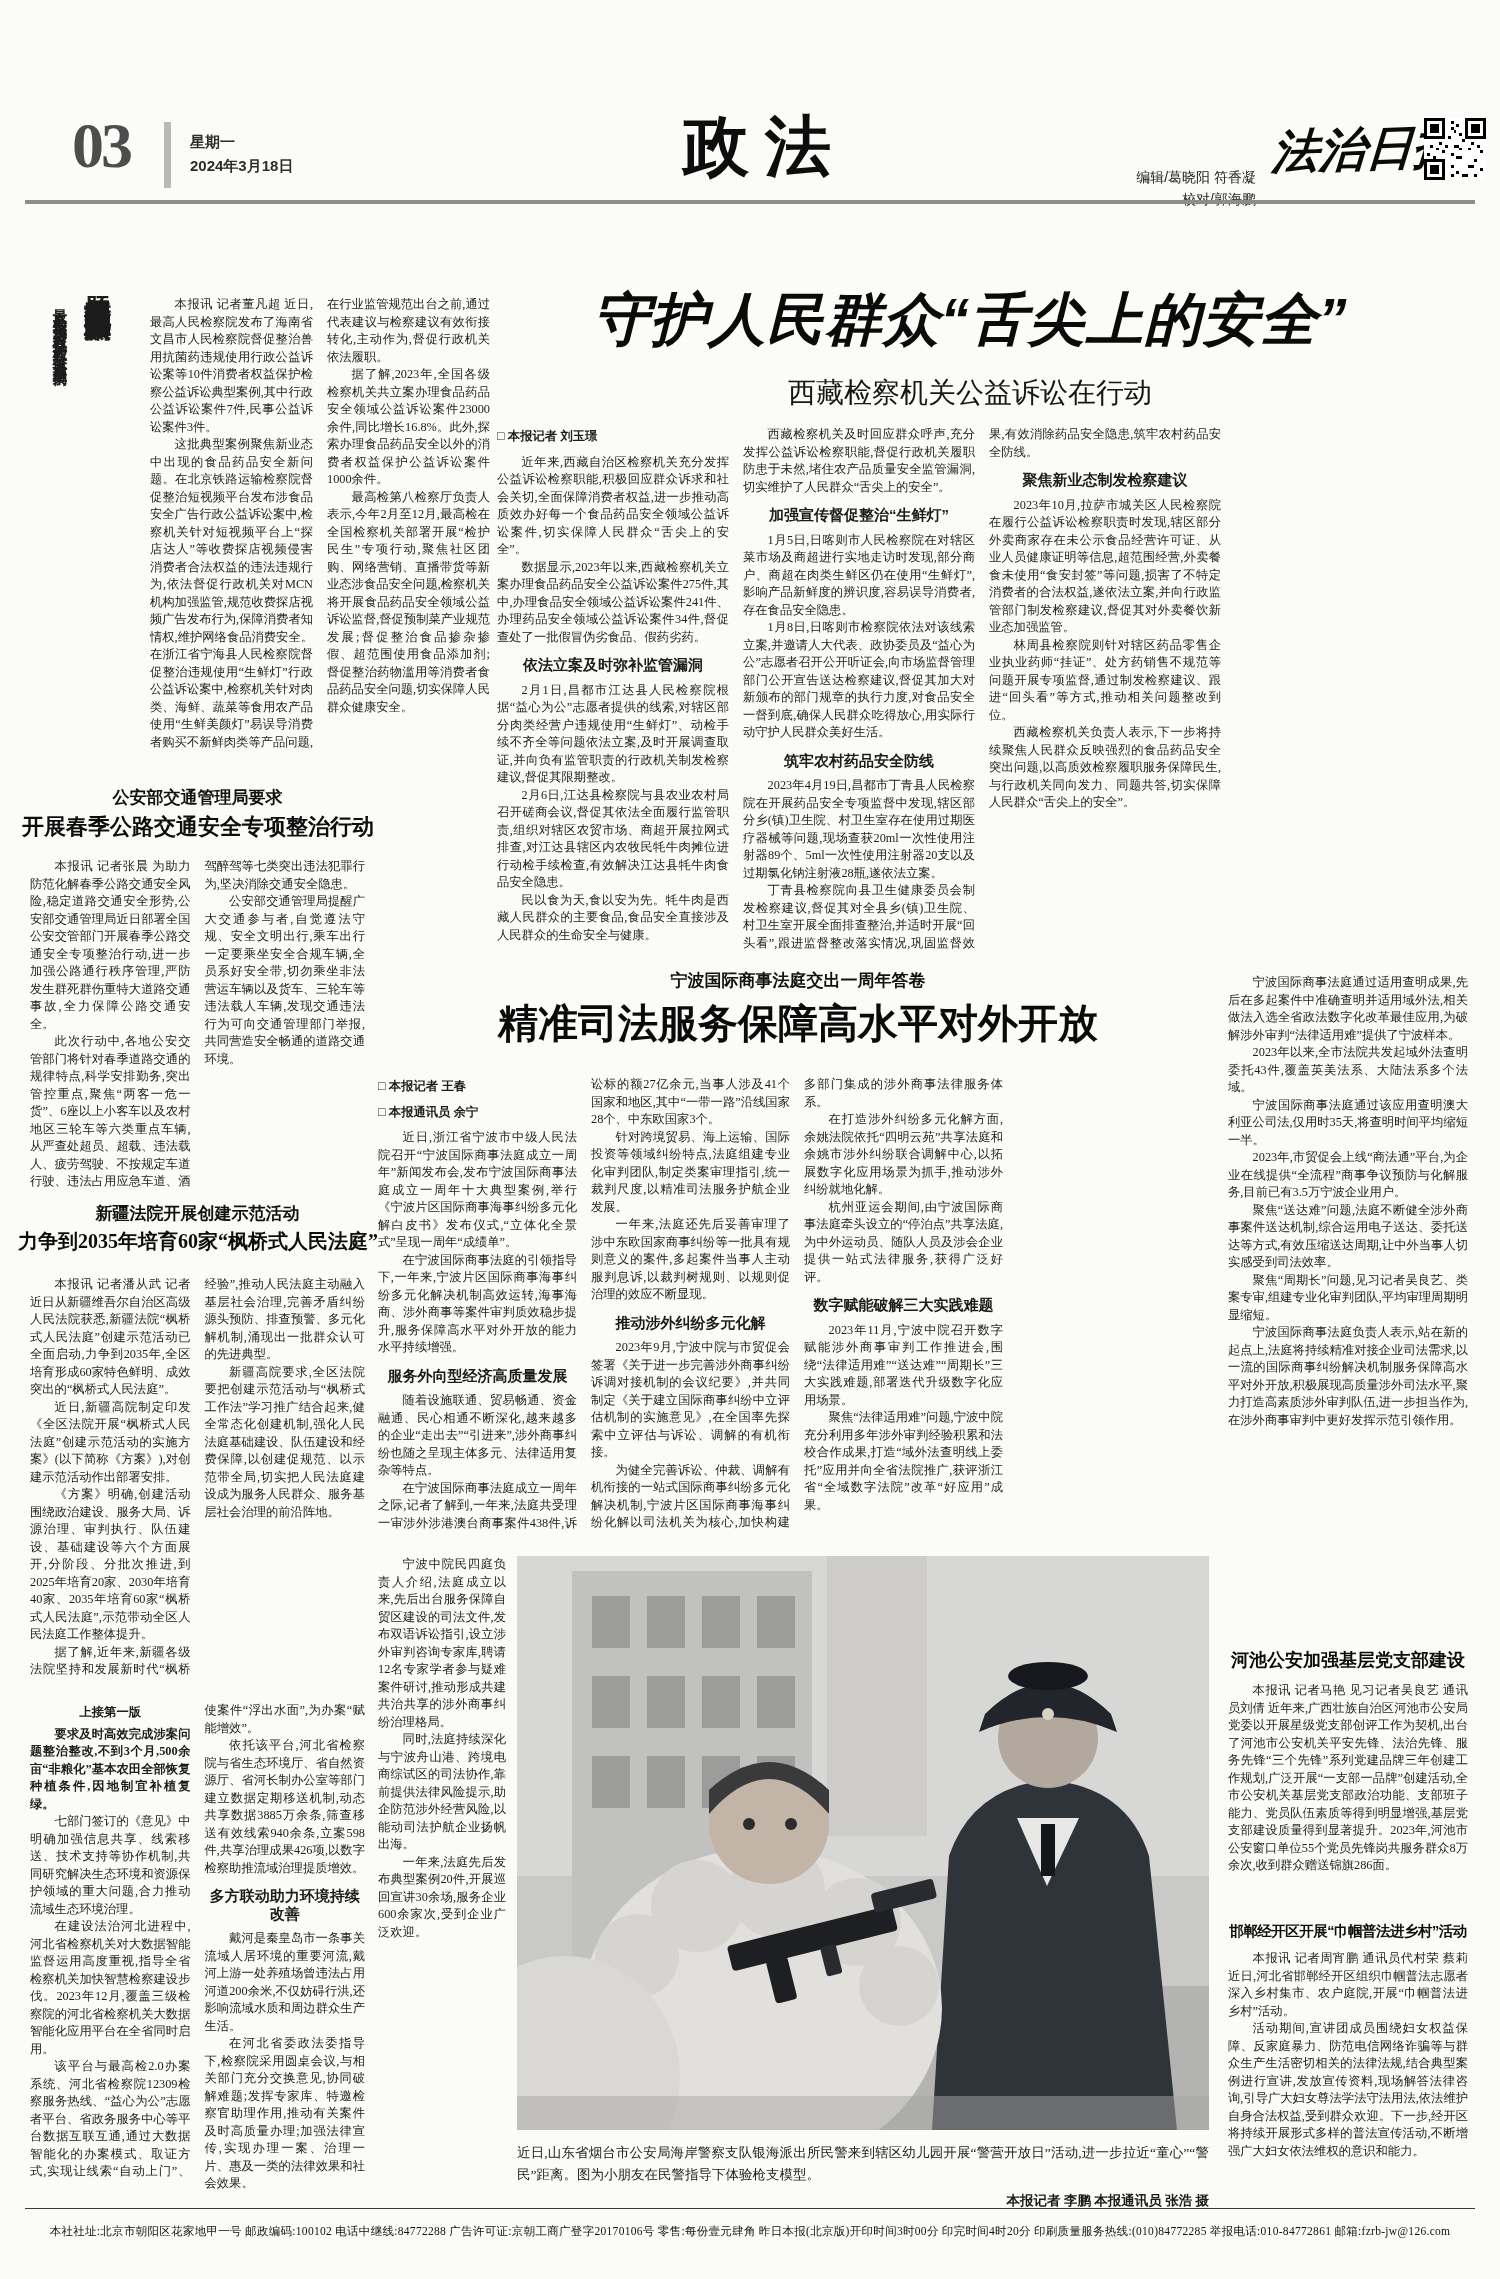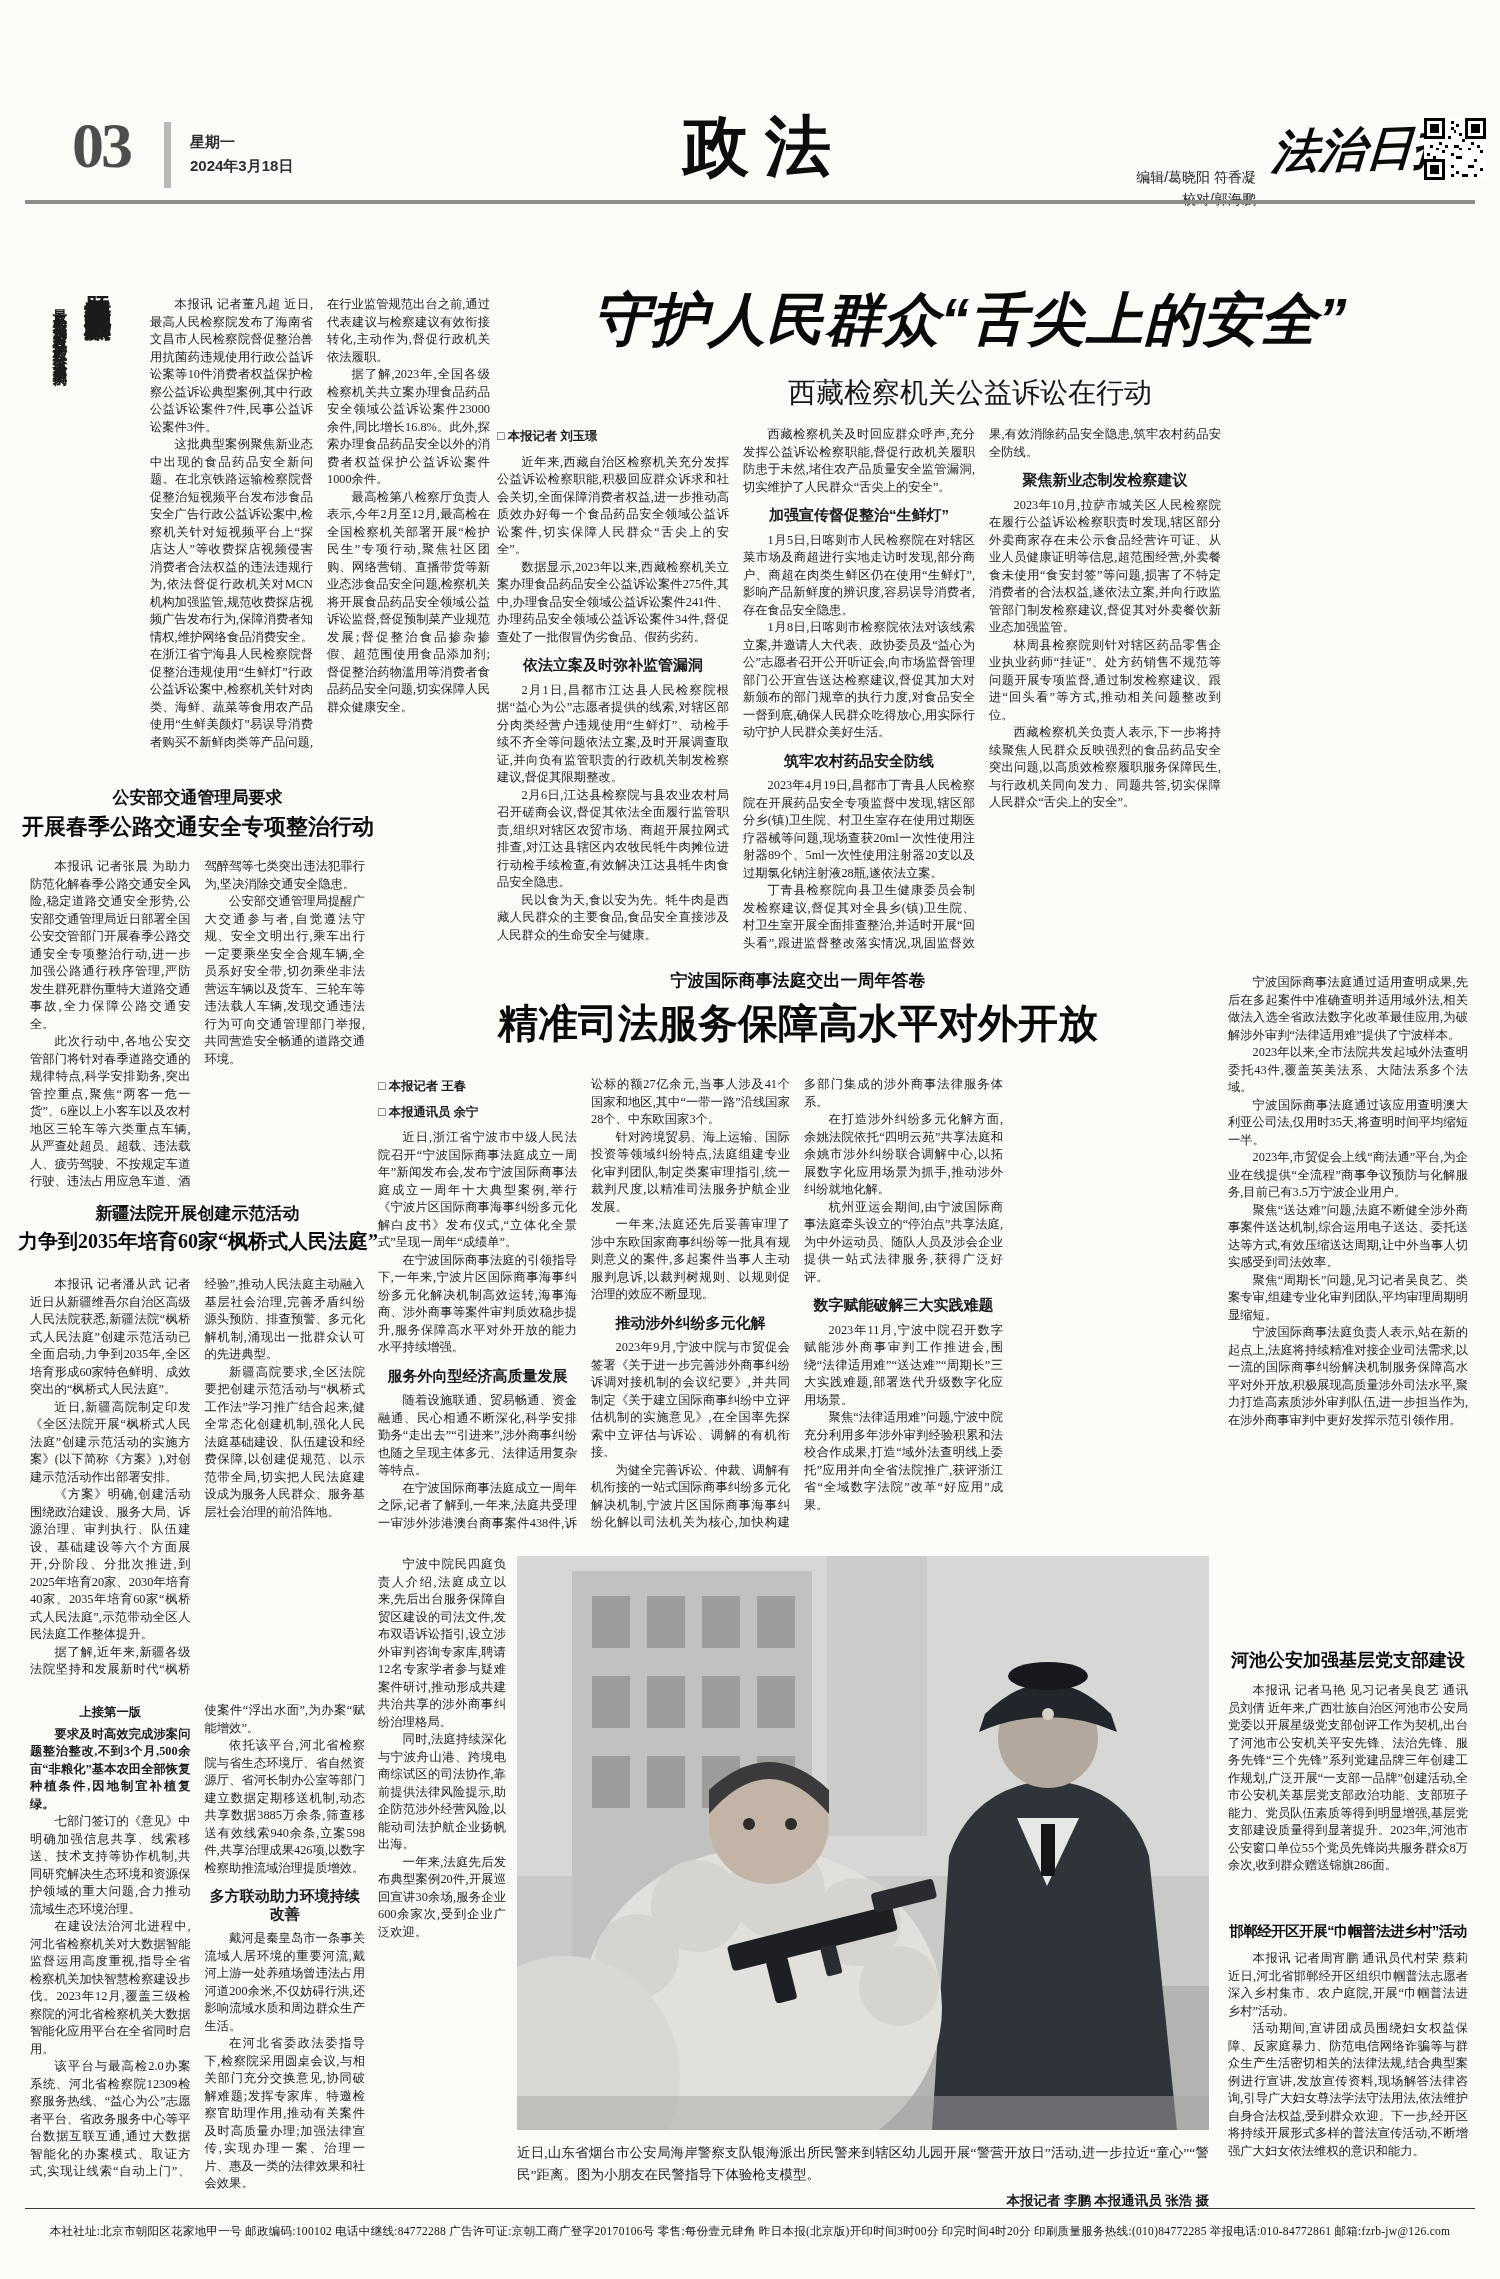--- a/index.html
+++ b/index.html
@@ -160,21 +160,21 @@
     </div>
 
   <div class="abs kicker" style="left:380px;top:969px;width:836px;">宁波国际商事法庭交出一周年答卷</div>
   <div class="abs headline-l" style="left:380px;top:996px;width:836px;">精准司法服务保障高水平对外开放</div>
   <div class="abs cols c4" style="left:378px;top:1076px;width:838px;height:472px;">
       <div class="t-by">□ 本报记者 王春</div>
       <div class="t-by">□ 本报通讯员 余宁</div>
       <div class="t-p">近日,浙江省宁波市中级人民法院召开“宁波国际商事法庭成立一周年”新闻发布会,发布宁波国际商事法庭成立一周年十大典型案例,举行《宁波片区国际商事海事纠纷多元化解白皮书》发布仪式,“立体化全景式”呈现一周年“成绩单”。</div>
       <div class="t-p">在宁波国际商事法庭的引领指导下,一年来,宁波片区国际商事海事纠纷多元化解决机制高效运转,海事海商、涉外商事等案件审判质效稳步提升,服务保障高水平对外开放的能力水平持续增强。</div>
       <div class="t-h">服务外向型经济高质量发展</div>
-      <div class="t-p">随着设施联通、贸易畅通、资金融通、民心相通不断深化,科学安排勤务“走出去”“引进来”,涉外商事纠纷也随之呈现主体多元、法律适用复杂等特点。</div>
+      <div class="t-p">随着设施联通、贸易畅通、资金融通、民心相通不断深化,越来越多的企业“走出去”“引进来”,涉外商事纠纷也随之呈现主体多元、法律适用复杂等特点。</div>
       <div class="t-p">在宁波国际商事法庭成立一周年之际,记者了解到,一年来,法庭共受理一审涉外涉港澳台商事案件438件,诉讼标的额27亿余元,当事人涉及41个国家和地区,其中“一带一路”沿线国家28个、中东欧国家3个。</div>
       <div class="t-p">针对跨境贸易、海上运输、国际投资等领域纠纷特点,法庭组建专业化审判团队,制定类案审理指引,统一裁判尺度,以精准司法服务护航企业发展。</div>
       <div class="t-p">一年来,法庭还先后妥善审理了涉中东欧国家商事纠纷等一批具有规则意义的案件,多起案件当事人主动服判息诉,以裁判树规则、以规则促治理的效应不断显现。</div>
       <div class="t-h">推动涉外纠纷多元化解</div>
       <div class="t-p">2023年9月,宁波中院与市贸促会签署《关于进一步完善涉外商事纠纷诉调对接机制的会议纪要》,并共同制定《关于建立国际商事纠纷中立评估机制的实施意见》,在全国率先探索中立评估与诉讼、调解的有机衔接。</div>
       <div class="t-p">为健全完善诉讼、仲裁、调解有机衔接的一站式国际商事纠纷多元化解决机制,宁波片区国际商事海事纠纷化解以司法机关为核心,加快构建多部门集成的涉外商事法律服务体系。</div>
       <div class="t-p">在打造涉外纠纷多元化解方面,余姚法院依托“四明云苑”共享法庭和余姚市涉外纠纷联合调解中心,以拓展数字化应用场景为抓手,推动涉外纠纷就地化解。</div>
       <div class="t-p">杭州亚运会期间,由宁波国际商事法庭牵头设立的“停泊点”共享法庭,为中外运动员、随队人员及涉会企业提供一站式法律服务,获得广泛好评。</div>
       <div class="t-h">数字赋能破解三大实践难题</div>
       <div class="t-p">2023年11月,宁波中院召开数字赋能涉外商事审判工作推进会,围绕“法律适用难”“送达难”“周期长”三大实践难题,部署迭代升级数字化应用场景。</div>

